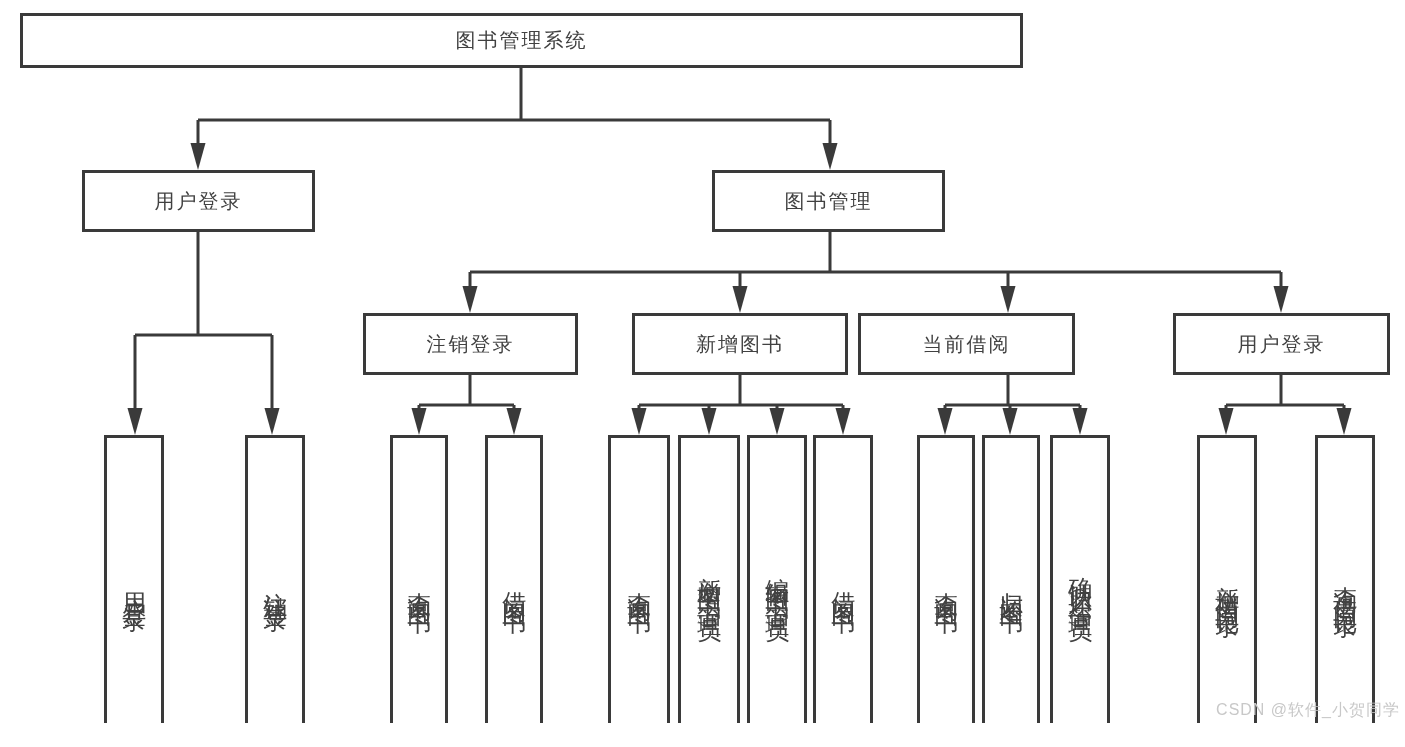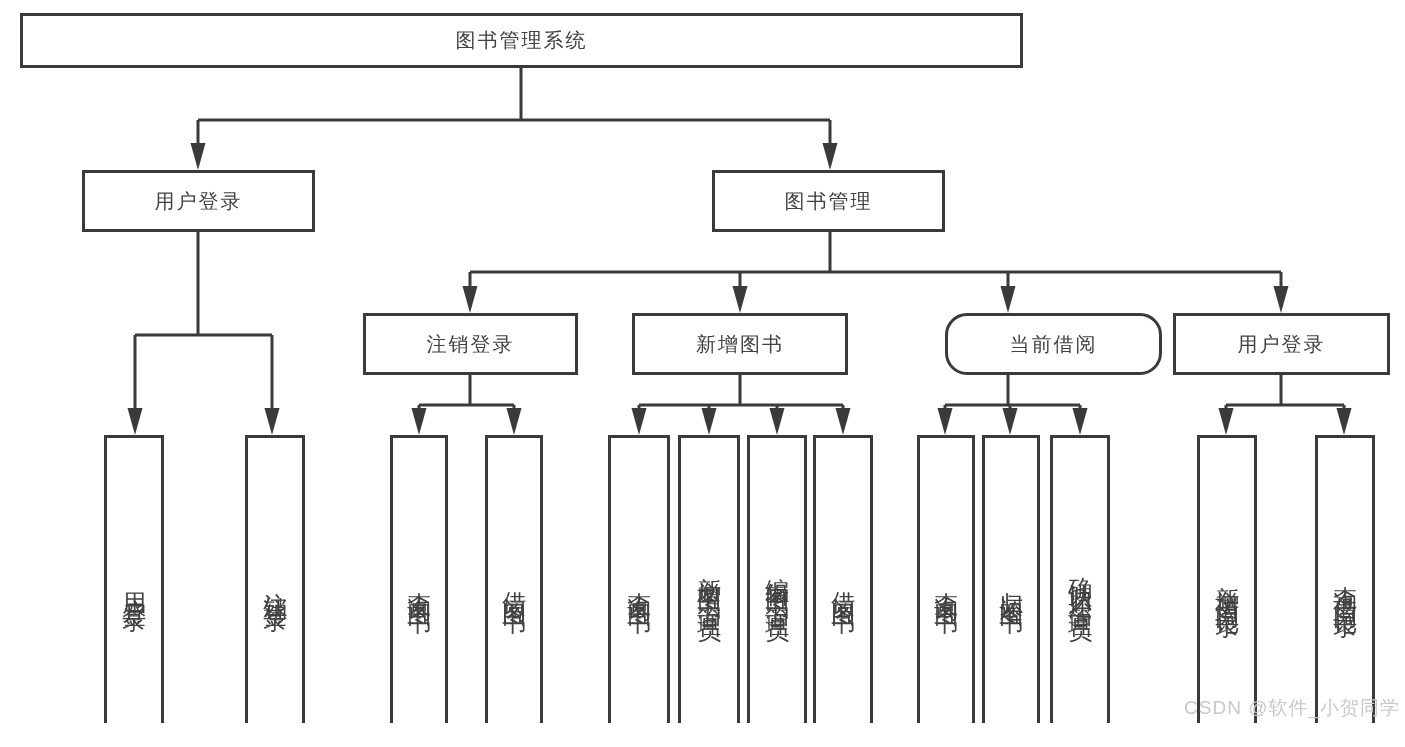--- a/index.html
+++ b/index.html
@@ -32,21 +32,21 @@
   .node.v{font-size:24px;}
   .node.v .lbl{
     writing-mode:vertical-rl;
     text-orientation:mixed;
     letter-spacing:6px;
     line-height:1.1;
   }
   .watermark{
     position:absolute;
     right:5px;bottom:2px;
-    font-size:19px;
+    font-size:16px;
     color:var(--watermark);
     letter-spacing:1px;
     white-space:nowrap;
   }
 </style>
 </head>
 <body>
 
 <div class="stage">
 
@@ -96,21 +96,21 @@
   <div class="node h" style="left:712px;top:170px;width:233px;height:62px;text-align:center;">
     <span class="lbl">图书管理</span>
   </div>
 
   <div class="node h" style="left:363px;top:313px;width:215px;height:62px;">
     <span class="lbl">注销登录</span>
   </div>
   <div class="node h" style="left:632px;top:313px;width:216px;height:62px;">
     <span class="lbl">新增图书</span>
   </div>
-  <div class="node h" style="left:945px;top:313px;width:217px;height:62px;border-radius:22px;">
+  <div class="node h" style="left:858px;top:313px;width:217px;height:62px;">
     <span class="lbl">当前借阅</span>
   </div>
   <div class="node h" style="left:1173px;top:313px;width:217px;height:62px;">
     <span class="lbl">用户登录</span>
   </div>
 
   <div class="node v" style="left:104px;top:435px;width:60px;height:300px;">
     <span class="lbl">用户登录</span>
   </div>
   <div class="node v" style="left:245px;top:435px;width:60px;height:300px;">

